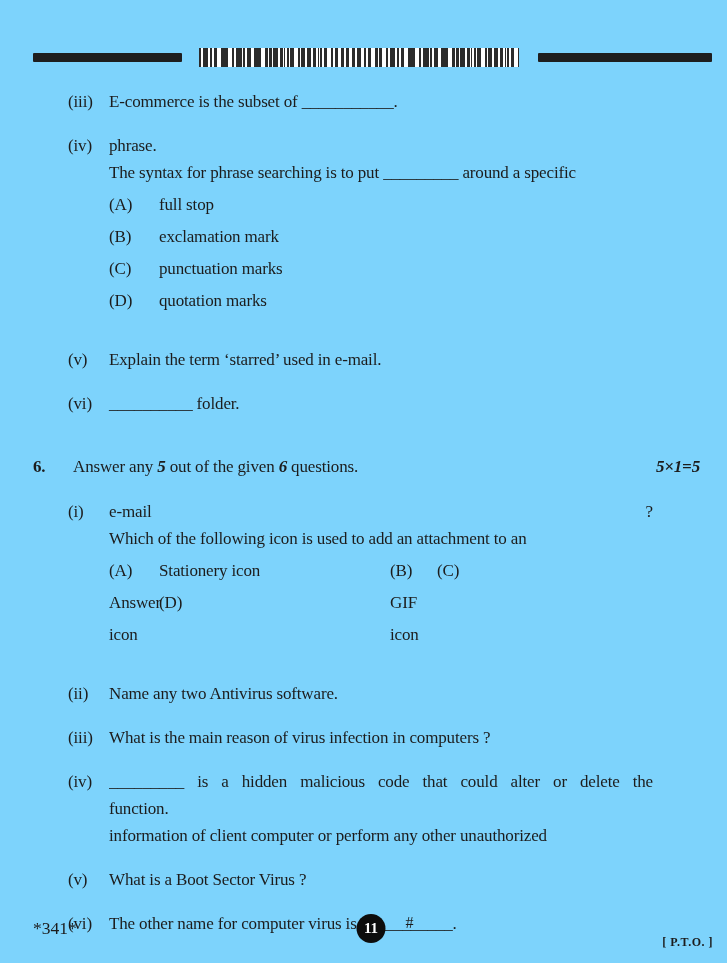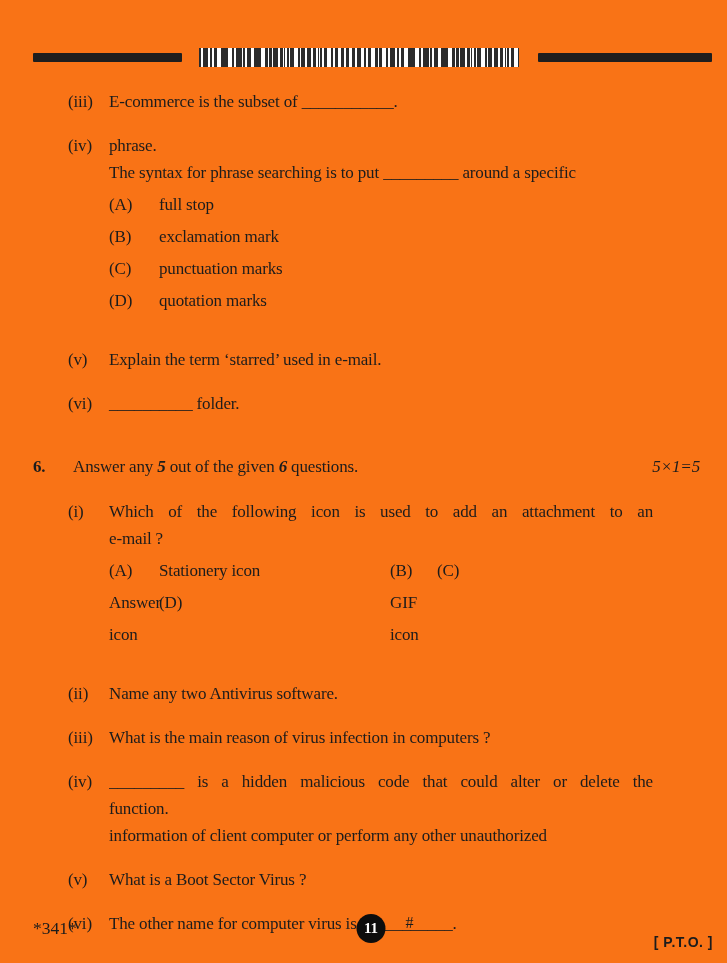--- a/index.html
+++ b/index.html
@@ -2,21 +2,21 @@
 <html><head>
 <meta charset="utf-8">
 <style>
   * { margin: 0; padding: 0; box-sizing: border-box; }
   html, body { background: #e8e8e8; }
   body { font-family: "Liberation Serif", "DejaVu Serif", serif; }
   .page {
     position: relative;
     width: 727px; height: 963px;
     margin: 0 auto;
-    background: #f97316;
+    background: #7dd3fc;
     color: #1c1c1c;
     overflow: hidden;
   }
   
   .scan-header {
     position: absolute; top: 47px; left: 33px; right: 15px;
     height: 20px;
     display: flex; align-items: center;
   }
   .hbar { height: 9px; background: #1e1e1e; border-radius: 1px; }
@@ -63,21 +63,21 @@
     line-height: 32px;
     margin: 3px 0 12px 0;
   }
   
   .q6-head {
     display: flex;
     margin: 36px -47px 18px -35px; 
   }
   .q6-head .qnum { width: 40px; flex-shrink: 0; font-weight: bold; }
   .q6-head .qtext { flex: 1; }
-  .q6-head .marks { font-style: italic; white-space: nowrap; }
+  .q6-head .marks { font-style: italic; white-space: nowrap; font-weight: bold; }
   .bi { font-weight: bold; font-style: italic; }
   
   .footer {
     position: absolute; left: 33px; right: 14px; bottom: 20px;
     height: 30px;
     display: flex; align-items: center;
   }
   .footer .code { font-weight: normal; font-size: 17.5px; }
   .footer .center-group {
     position: absolute; left: 50%; transform: translateX(-50%);
@@ -86,22 +86,22 @@
   }
   .page-badge {
     width: 29px; height: 29px; border-radius: 50%;
     background: #0d0d0d; color: #ffffff;
     display: flex; align-items: center; justify-content: center;
     font-weight: bold; font-size: 15px;
   }
   .hash { font-size: 16px; }
   .footer .pto {
     margin-left: auto;
-    font-family: Liberation Sans, sans-serif;
-    font-weight: bold; font-size: 14px;
+    font-family: Liberation Serif, serif;
+    font-weight: bold; font-size: 12px;
     letter-spacing: 0.5px;
     margin-top: 28px;
   }
 </style>
 </head>
 <body>
 
 <div class="page">
 
   <div class="scan-header">
@@ -158,22 +158,22 @@
       <div class="qtext">
         <span>Answer any </span><span class="bi">5</span><span> out of the given </span><span class="bi">6</span><span> questions.</span>
       </div>
       <div class="marks">5×1=5</div>
     </div>
 
     <div class="subq">
       <div class="num">(i)</div>
       <div class="body">
         <div class="body-lines">
+            <div>e-mail ?</div>
             <div>Which of the following icon is used to add an attachment to an</div>
-            <div>e-mail ?</div>
           </div>
         <div class="opts-2col">
           <span>(A)</span>
           <span>Stationery icon</span>
           <span>(B)</span>
           <span>(C)</span>
           <span>Answer icon</span>
           <span>(D)</span>
           <span>GIF icon</span>
         </div>

